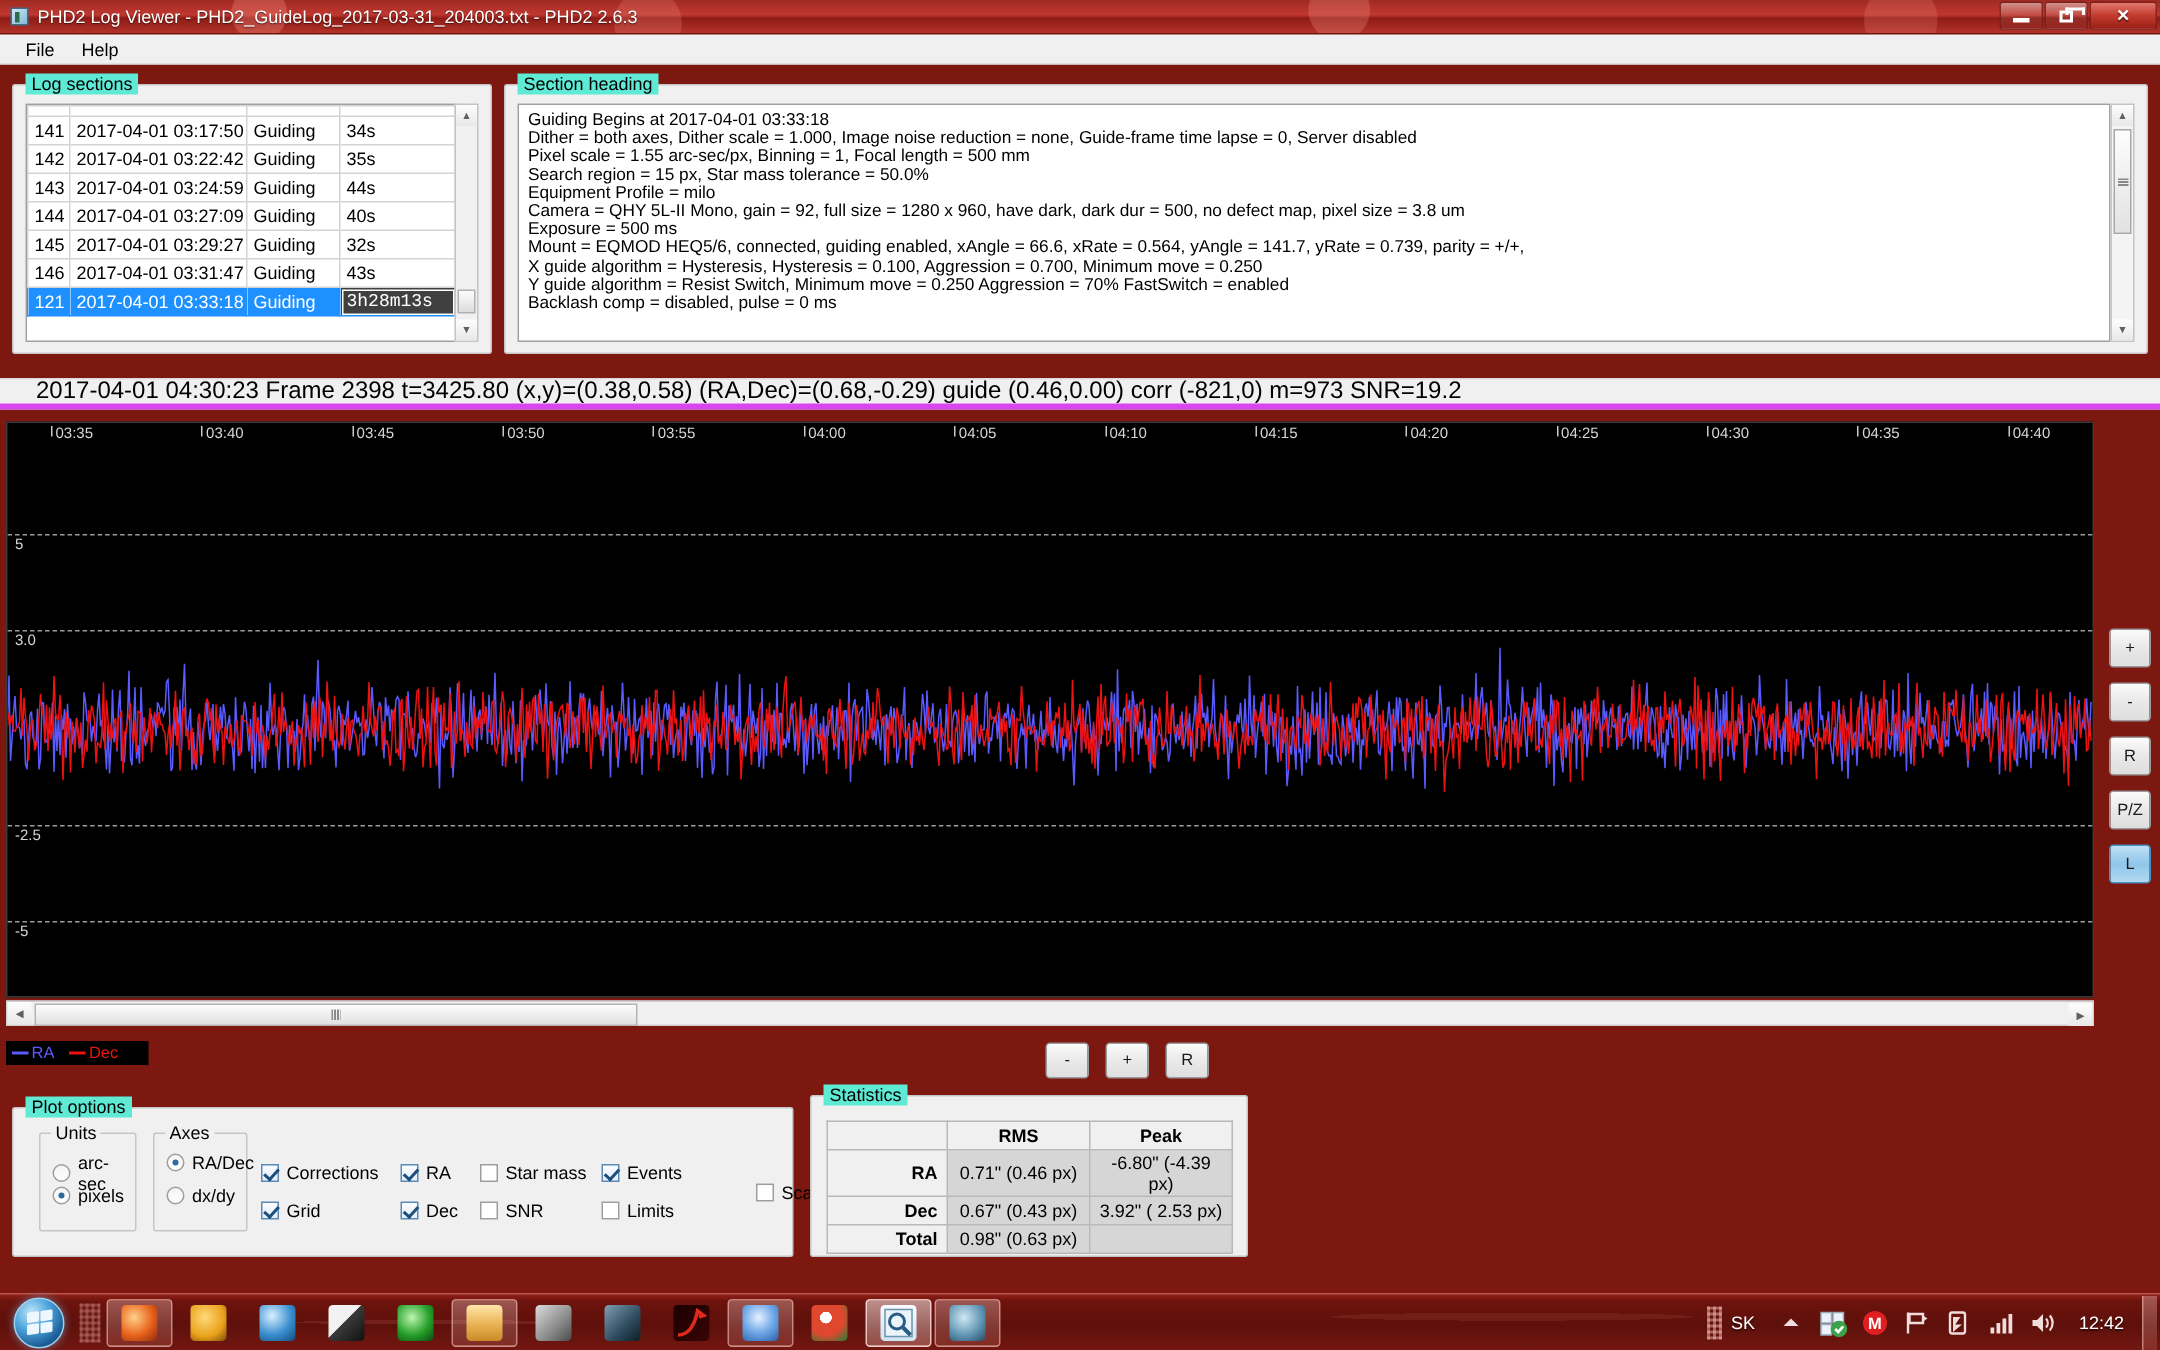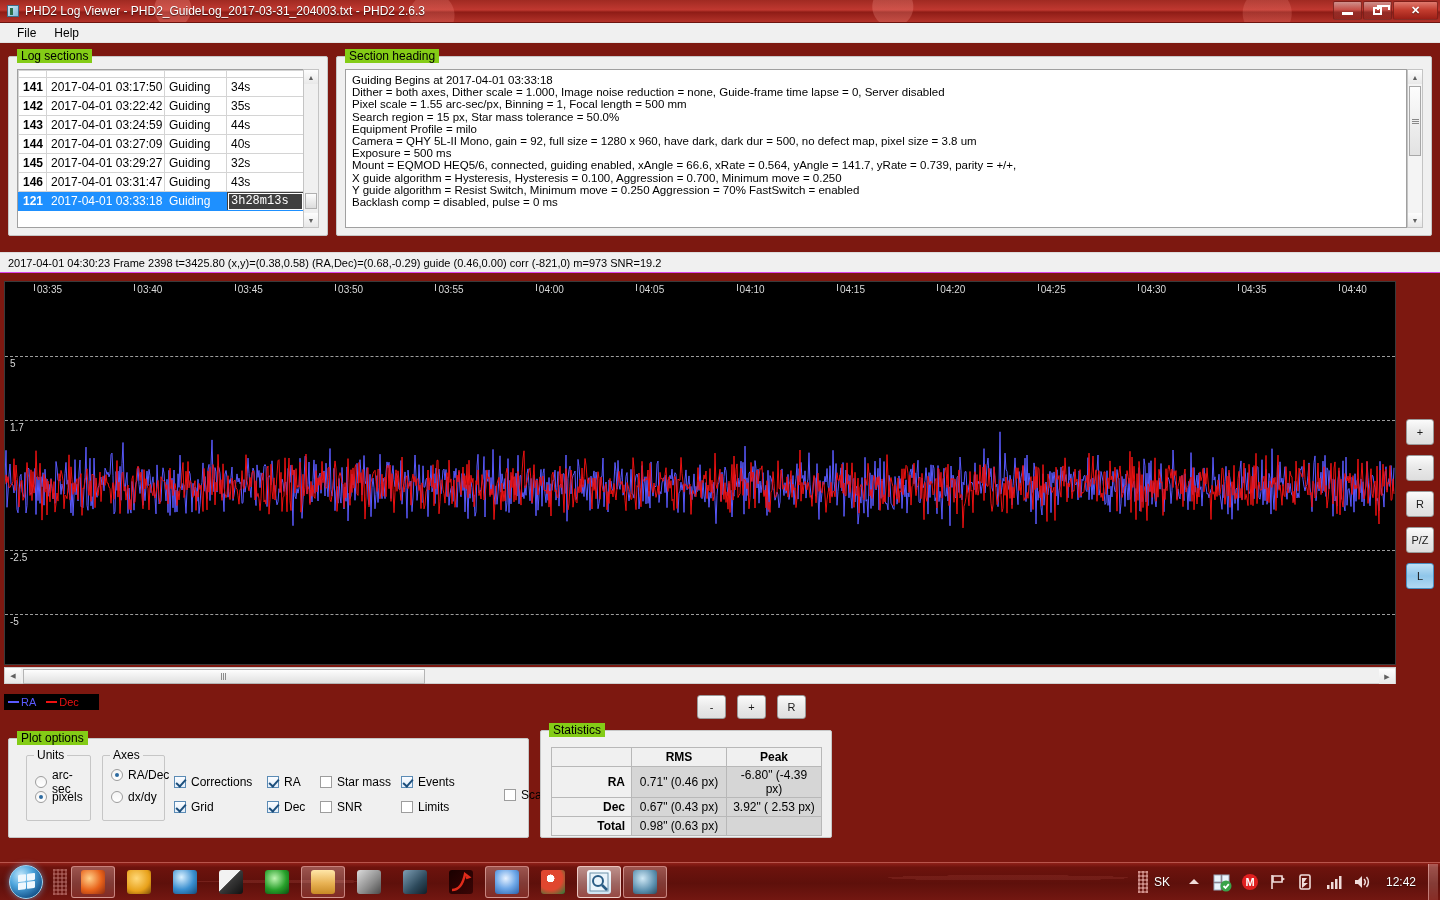--- a/index.html
+++ b/index.html
@@ -68,36 +68,36 @@
   #menubar{
     position:absolute; left:0; top:23px; width:1440px; height:20px;
     background:#f0f0f0; display:flex; align-items:center; padding-left:8px;
     border-bottom:1px solid #e2e2e2;
   }
   .menu-item{ padding:2px 9px; color:#000; font-size:12px; }
 
   
   .groupbox{ position:absolute; border:1px solid #c6c6c6; border-radius:2px; background:#f0f0f0; }
   .group-title{
-    position:absolute; top:-8px; left:8px; background:#84cc16; padding:0 4px;
+    position:absolute; top:-8px; left:8px; background:#5eead4; padding:0 4px;
     font-size:12px; color:#000;
   }
 
   
   #log-sections{ left:8px; top:56px; width:320px; height:180px; }
   #sections-table-wrap{
     position:absolute; left:8px; top:12px; width:288px; height:159px;
     border:1px solid #a0a0a0; background:#fff; overflow:hidden;
   }
   table.sect{ border-collapse:collapse; width:100%; table-layout:fixed; font-size:12px; }
   table.sect td{
     border:1px solid #d4d4d4; padding:1px 4px; height:19px; white-space:nowrap;
     overflow:hidden; color:#000;
   }
-  .c-idx{ width:28px; text-align:right;font-weight:bold; }
+  .c-idx{ width:28px; text-align:right; }
   .c-time{ width:118px; }
   .c-state{ width:62px; }
   .c-dur{ width:auto; }
   tr.sel td{ background:#1e90ff; color:#fff; border-color:#1e90ff; }
   tr.sel td.c-dur{ background:#404040; color:#fff; outline:1px solid #fff; outline-offset:-2px;font-family:Liberation Mono, monospace; }
   tr.partial td{ height:7px; padding:0; }
   #sections-scroll{
     position:absolute; right:8px; top:12px; width:16px; height:159px;
     background:#f0f0f0; border:1px solid #c4c4c4;
   }
@@ -128,22 +128,22 @@
     position:absolute; left:1px; top:16px; width:12px; height:70px;
     background:linear-gradient(to bottom,#fdfdfd,#e2e2e2); border:1px solid #a8a8a8;
     display:flex; align-items:center; justify-content:center;
   }
   #heading-thumb .grip{ width:7px; height:5px;
     background:repeating-linear-gradient(to bottom,#888 0 1px,transparent 1px 2px); }
 
   
   #status-line{
     position:absolute; left:0; top:252px; width:1440px; height:21px;
-    background:#f0f0f0; border-top:1px solid #dcdcdc; border-bottom:1px solid #d946ef;
-    display:flex; align-items:center; padding-left:8px; font-size:11px; color:#000;
+    background:#f0f0f0; border-top:1px solid #dcdcdc; border-bottom:4px solid #d946ef;
+    display:flex; align-items:center; padding-left:24px; font-size:16px; color:#000;
   }
 
   
   #chart-area{
     position:absolute; left:4px; top:281px; width:1392px; height:384px;
     background:#000; border:1px solid #3a3a3a; overflow:hidden;padding-left:44px;
   }
   #x-axis{ position:absolute; left:0; top:0; width:100%; height:22px; }
   .xtick{ position:absolute; top:2px; font-size:10px; color:#d8d8d8; white-space:nowrap; }
   .xtick i{
@@ -437,21 +437,21 @@
       <div class="xtick" style="left: 1236.46px;"><i></i>04:35</div>
       <div class="xtick" style="left: 1336.83px;"><i></i>04:40</div>
     </div>
   <div id="trace-canvas"><svg width="1390" height="362" viewBox="0 0 1390 362">
         <path d="M0 174.9L1 146.3L2 203.3L3 189.0L4 170.9L5 160.0L6 180.5L7 180.3L8 181.1L9 189.0L10 177.6L11 176.3L12 205.5L13 208.8L14 191.3L15 172.5L16 170.3L17 187.8L18 190.4L19 193.3L20 168.4L21 209.0L22 201.6L23 164.3L24 164.7L25 188.7L26 190.4L27 187.8L28 183.5L29 179.7L30 164.3L31 210.5L32 172.8L33 196.6L34 173.1L35 199.4L36 172.7L37 182.7L38 168.7L39 201.2L40 165.2L41 184.9L42 175.1L43 192.3L44 180.3L45 188.9L46 174.6L47 184.3L48 194.9L49 188.8L50 199.4L51 157.5L52 164.0L53 176.4L54 176.9L55 175.2L56 190.4L57 180.0L58 185.3L59 190.2L60 169.6L61 158.4L62 180.3L63 175.9L64 188.2L65 191.8L66 208.9L67 179.4L68 211.7L69 192.1L70 155.6L71 190.8L72 180.2L73 197.0L74 168.0L75 156.0L76 202.7L77 202.6L78 203.6L79 185.1L80 173.6L81 143.1L82 201.5L83 206.3L84 179.8L85 154.2L86 201.8L87 192.7L88 205.1L89 154.1L90 181.2L91 186.5L92 193.3L93 183.9L94 181.7L95 175.5L96 173.0L97 180.9L98 173.2L99 186.8L100 164.2L101 166.5L102 170.6L103 168.2L104 172.9L105 169.9L106 150.6L107 149.1L108 171.8L109 209.9L110 207.7L111 167.5L112 186.4L113 167.1L114 186.7L115 162.3L116 196.3L117 159.5L118 138.5L119 178.5L120 187.2L121 176.0L122 168.4L123 209.5L124 184.0L125 204.6L126 209.1L127 177.4L128 188.8L129 206.2L130 185.9L131 178.8L132 176.6L133 162.8L134 180.3L135 189.5L136 177.8L137 165.4L138 201.3L139 184.8L140 196.7L141 182.6L142 167.1L143 181.7L144 165.4L145 171.7L146 188.7L147 178.7L148 172.8L149 189.6L150 194.2L151 209.9L152 160.9L153 182.3L154 199.9L155 197.6L156 197.3L157 175.9L158 163.8L159 169.1L160 184.0L161 196.9L162 175.3L163 208.6L164 166.3L165 211.5L166 186.2L167 174.2L168 203.8L169 166.0L170 208.2L171 186.1L172 207.9L173 169.8L174 183.4L175 151.1L176 176.8L177 186.0L178 179.5L179 181.1L180 193.8L181 209.4L182 186.2L183 177.5L184 167.2L185 169.7L186 180.8L187 208.1L188 179.3L189 191.7L190 183.0L191 183.6L192 197.2L193 175.3L194 209.5L195 200.8L196 185.2L197 178.4L198 158.9L199 187.3L200 172.5L201 185.5L202 194.6L203 165.2L204 160.4L205 196.6L206 161.3L207 135.9L208 174.7L209 187.8L210 163.6L211 167.8L212 188.1L213 162.2L214 163.9L215 169.3L216 185.9L217 193.3L218 189.6L219 207.6L220 170.1L221 166.5L222 173.1L223 193.2L224 175.5L225 179.5L226 173.3L227 163.0L228 196.5L229 191.0L230 183.6L231 177.9L232 169.9L233 178.0L234 174.1L235 179.6L236 178.3L237 199.3L238 198.7L239 175.6L240 188.2L241 181.7L242 172.5L243 154.1L244 169.5L245 183.8L246 193.5L247 171.0L248 164.0L249 167.0L250 187.3L251 201.6L252 160.9L253 173.4L254 166.4L255 183.7L256 168.8L257 172.6L258 176.3L259 162.4L260 160.5L261 162.5L262 202.6L263 173.5L264 172.0L265 172.0L266 180.8L267 156.8L268 175.6L269 184.0L270 181.4L271 194.5L272 200.8L273 197.8L274 184.7L275 188.3L276 182.1L277 175.0L278 178.8L279 187.5L280 179.0L281 177.9L282 191.1L283 164.5L284 167.8L285 178.4L286 161.1L287 188.8L288 221.7L289 166.0L290 192.3L291 194.8L292 184.5L293 189.2L294 183.9L295 154.2L296 171.7L297 214.4L298 195.9L299 177.8L300 152.1L301 152.7L302 189.9L303 180.6L304 158.0L305 198.9L306 186.1L307 198.0L308 175.2L309 155.9L310 189.4L311 160.2L312 178.5L313 197.0L314 172.1L315 169.0L316 189.3L317 175.7L318 174.8L319 166.9L320 192.0L321 159.2L322 180.5L323 192.8L324 173.4L325 144.5L326 185.3L327 192.1L328 184.1L329 164.3L330 206.7L331 187.5L332 182.4L333 199.2L334 174.5L335 192.9L336 199.1L337 163.4L338 189.2L339 205.0L340 182.9L341 197.3L342 162.9L343 216.9L344 189.2L345 194.6L346 191.8L347 170.2L348 180.9L349 174.4L350 196.3L351 176.0L352 159.3L353 179.3L354 166.7L355 155.7L356 169.8L357 190.9L358 178.4L359 151.5L360 176.8L361 179.9L362 163.4L363 193.8L364 200.7L365 170.3L366 212.7L367 183.2L368 174.1L369 183.9L370 204.8L371 190.5L372 171.6L373 198.5L374 183.2L375 150.2L376 180.5L377 194.7L378 174.0L379 178.6L380 194.6L381 168.8L382 157.9L383 163.7L384 158.2L385 174.3L386 194.5L387 170.2L388 161.5L389 175.6L390 182.7L391 169.3L392 171.4L393 174.4L394 185.2L395 185.7L396 156.5L397 200.2L398 183.9L399 179.3L400 167.9L401 183.3L402 214.3L403 166.1L404 176.6L405 182.3L406 177.1L407 207.6L408 194.0L409 174.1L410 151.0L411 172.0L412 196.4L413 185.9L414 160.7L415 180.7L416 194.6L417 198.6L418 161.8L419 183.3L420 182.8L421 175.6L422 174.1L423 212.7L424 178.6L425 181.7L426 161.6L427 187.9L428 183.7L429 169.7L430 199.6L431 164.1L432 190.4L433 170.6L434 165.1L435 178.2L436 189.8L437 178.9L438 166.4L439 165.1L440 176.0L441 165.5L442 192.7L443 172.8L444 201.3L445 189.9L446 184.5L447 182.3L448 197.4L449 167.0L450 173.8L451 164.4L452 203.3L453 178.1L454 167.7L455 186.9L456 192.8L457 169.5L458 186.5L459 169.6L460 207.9L461 180.7L462 187.3L463 214.7L464 181.3L465 194.3L466 177.9L467 183.6L468 197.8L469 190.8L470 212.2L471 207.8L472 162.0L473 150.3L474 189.0L475 187.9L476 185.6L477 178.9L478 174.8L479 152.5L480 213.0L481 166.3L482 174.6L483 177.5L484 165.9L485 190.9L486 173.5L487 189.3L488 145.4L489 188.9L490 200.4L491 181.8L492 200.3L493 189.0L494 174.0L495 151.8L496 188.2L497 169.8L498 177.8L499 185.1L500 174.5L501 207.4L502 198.7L503 154.6L504 208.6L505 176.3L506 199.9L507 171.8L508 174.5L509 173.3L510 190.8L511 169.2L512 192.1L513 151.2L514 199.8L515 171.7L516 171.7L517 193.0L518 188.5L519 194.6L520 181.7L521 191.3L522 169.5L523 164.8L524 181.7L525 196.8L526 174.4L527 199.6L528 190.9L529 170.9L530 178.0L531 211.8L532 174.8L533 206.2L534 190.8L535 178.9L536 165.4L537 202.3L538 169.3L539 164.8L540 189.3L541 198.7L542 178.2L543 196.3L544 173.5L545 199.5L546 179.7L547 186.4L548 176.2L549 176.3L550 166.1L551 196.1L552 183.7L553 167.5L554 202.1L555 181.1L556 179.9L557 190.2L558 169.8L559 169.8L560 189.5L561 151.0L562 217.3L563 174.5L564 165.6L565 162.1L566 189.9L567 175.8L568 171.4L569 169.6L570 167.0L571 195.7L572 192.3L573 155.4L574 162.8L575 176.1L576 175.3L577 189.5L578 180.7L579 192.6L580 175.5L581 185.0L582 196.3L583 177.3L584 173.7L585 206.4L586 172.1L587 182.7L588 174.3L589 166.9L590 184.8L591 168.0L592 176.2L593 204.7L594 199.5L595 189.7L596 172.9L597 172.6L598 154.0L599 202.8L600 182.9L601 178.0L602 189.4L603 208.0L604 175.9L605 182.7L606 177.2L607 184.9L608 186.8L609 178.1L610 158.5L611 167.3L612 185.2L613 156.4L614 181.1L615 185.4L616 173.3L617 164.8L618 191.2L619 187.5L620 187.6L621 172.5L622 168.5L623 187.4L624 196.9L625 187.8L626 165.3L627 190.0L628 190.3L629 194.1L630 178.3L631 171.7L632 170.0L633 173.9L634 204.9L635 192.7L636 183.5L637 161.6L638 197.3L639 179.9L640 172.7L641 199.9L642 172.7L643 199.4L644 187.2L645 204.1L646 157.9L647 184.7L648 192.1L649 183.2L650 182.5L651 182.5L652 159.8L653 157.0L654 198.5L655 187.5L656 189.9L657 179.0L658 174.9L659 173.5L660 188.6L661 170.9L662 203.7L663 175.6L664 175.9L665 171.3L666 175.0L667 165.1L668 181.2L669 174.4L670 168.7L671 170.1L672 193.1L673 208.6L674 189.2L675 187.1L676 178.2L677 186.1L678 180.5L679 208.4L680 175.1L681 165.9L682 185.8L683 180.5L684 171.9L685 190.4L686 182.4L687 195.7L688 183.0L689 169.9L690 192.6L691 182.3L692 187.9L693 177.8L694 186.5L695 160.7L696 184.7L697 194.7L698 176.6L699 192.0L700 198.1L701 178.6L702 185.1L703 185.5L704 203.3L705 188.4L706 194.2L707 180.2L708 189.2L709 178.2L710 196.4L711 219.7L712 191.2L713 180.0L714 178.3L715 168.5L716 196.8L717 168.2L718 190.7L719 172.3L720 163.0L721 166.7L722 182.2L723 191.7L724 179.4L725 189.4L726 186.3L727 213.0L728 188.6L729 192.2L730 170.6L731 176.8L732 182.7L733 174.1L734 183.1L735 175.3L736 157.2L737 177.2L738 158.3L739 210.2L740 142.1L741 196.9L742 173.8L743 191.5L744 169.1L745 167.8L746 177.3L747 172.5L748 162.5L749 194.8L750 156.6L751 164.4L752 184.0L753 165.2L754 199.2L755 177.0L756 188.7L757 180.3L758 168.6L759 190.1L760 191.6L761 181.2L762 211.5L763 166.3L764 207.7L765 171.6L766 174.1L767 178.1L768 185.3L769 186.4L770 196.2L771 192.9L772 188.1L773 190.5L774 203.8L775 198.0L776 171.2L777 164.9L778 182.8L779 191.6L780 178.7L781 189.3L782 185.2L783 170.4L784 195.5L785 189.0L786 175.2L787 188.5L788 171.5L789 200.6L790 183.0L791 174.7L792 159.7L793 195.1L794 164.6L795 178.1L796 158.4L797 174.4L798 171.3L799 180.9L800 166.8L801 194.1L802 180.1L803 174.9L804 148.7L805 180.9L806 190.8L807 194.8L808 186.6L809 172.7L810 173.6L811 192.1L812 159.6L813 191.1L814 215.5L815 176.5L816 198.1L817 189.1L818 177.4L819 180.4L820 172.3L821 178.0L822 164.5L823 181.4L824 186.8L825 161.7L826 182.9L827 192.1L828 146.3L829 177.4L830 187.3L831 159.5L832 201.3L833 187.3L834 176.6L835 172.2L836 163.8L837 187.0L838 158.5L839 212.4L840 187.3L841 166.0L842 179.5L843 170.4L844 193.8L845 171.4L846 193.2L847 204.3L848 175.4L849 174.4L850 198.0L851 184.7L852 182.0L853 220.1L854 209.5L855 192.7L856 199.1L857 173.5L858 194.5L859 209.2L860 153.3L861 197.2L862 195.6L863 213.1L864 180.1L865 168.8L866 204.5L867 170.9L868 201.8L869 181.0L870 157.1L871 185.9L872 182.3L873 164.3L874 205.9L875 154.1L876 194.4L877 177.0L878 193.2L879 157.5L880 197.0L881 199.9L882 199.5L883 205.8L884 171.3L885 178.3L886 199.7L887 200.6L888 204.1L889 205.4L890 172.5L891 181.3L892 200.2L893 192.5L894 171.9L895 184.5L896 174.6L897 204.5L898 184.9L899 181.0L900 192.8L901 175.8L902 209.1L903 188.9L904 192.9L905 168.3L906 164.9L907 173.8L908 160.6L909 179.8L910 168.8L911 185.9L912 168.5L913 156.2L914 197.7L915 198.9L916 190.7L917 174.0L918 183.9L919 181.1L920 176.6L921 163.7L922 176.9L923 210.1L924 168.5L925 193.5L926 160.8L927 179.4L928 161.1L929 164.2L930 196.9L931 193.6L932 209.8L933 161.5L934 197.6L935 187.3L936 194.6L937 215.2L938 181.8L939 164.2L940 191.5L941 192.2L942 181.1L943 197.0L944 182.8L945 221.8L946 162.0L947 183.4L948 171.1L949 175.6L950 192.7L951 193.9L952 173.6L953 172.1L954 188.5L955 153.0L956 166.8L957 195.9L958 178.1L959 180.8L960 167.8L961 167.6L962 187.2L963 188.4L964 181.0L965 176.8L966 179.0L967 178.2L968 181.1L969 185.8L970 158.8L971 188.3L972 182.7L973 177.0L974 180.1L975 177.5L976 189.4L977 182.3L978 178.8L979 144.6L980 188.9L981 177.0L982 161.6L983 154.0L984 171.1L985 172.7L986 164.4L987 183.8L988 187.4L989 162.7L990 178.2L991 183.0L992 180.0L993 202.7L994 180.4L995 127.8L996 189.9L997 183.3L998 174.3L999 177.2L1000 149.1L1001 165.1L1002 167.5L1003 180.6L1004 185.6L1005 171.2L1006 177.4L1007 200.9L1008 181.5L1009 170.8L1010 153.9L1011 172.9L1012 187.9L1013 200.7L1014 167.5L1015 181.6L1016 173.2L1017 168.9L1018 162.4L1019 176.7L1020 154.1L1021 197.6L1022 151.0L1023 181.3L1024 169.1L1025 179.7L1026 207.9L1027 177.0L1028 188.6L1029 158.9L1030 166.5L1031 220.0L1032 174.2L1033 196.3L1034 187.5L1035 185.9L1036 203.5L1037 211.0L1038 169.8L1039 201.2L1040 186.4L1041 178.0L1042 190.4L1043 191.0L1044 180.9L1045 167.3L1046 208.6L1047 168.7L1048 178.9L1049 167.9L1050 177.1L1051 192.1L1052 165.7L1053 200.9L1054 186.6L1055 181.9L1056 163.1L1057 177.1L1058 166.7L1059 175.9L1060 177.5L1061 170.5L1062 181.4L1063 193.8L1064 162.7L1065 176.2L1066 169.9L1067 188.0L1068 173.0L1069 167.7L1070 179.8L1071 180.9L1072 177.8L1073 195.9L1074 166.9L1075 169.8L1076 193.4L1077 175.2L1078 176.7L1079 171.9L1080 171.5L1081 186.0L1082 187.7L1083 153.6L1084 195.8L1085 178.3L1086 175.3L1087 195.4L1088 173.9L1089 190.7L1090 177.4L1091 167.1L1092 166.1L1093 151.0L1094 191.2L1095 184.7L1096 167.5L1097 172.0L1098 177.6L1099 187.5L1100 200.5L1101 198.9L1102 166.7L1103 201.4L1104 191.0L1105 208.1L1106 182.2L1107 192.9L1108 167.3L1109 181.1L1110 187.5L1111 187.3L1112 165.5L1113 174.3L1114 174.2L1115 209.7L1116 199.2L1117 172.4L1118 188.8L1119 174.8L1120 202.5L1121 170.0L1122 183.4L1123 196.1L1124 174.2L1125 195.6L1126 192.5L1127 184.1L1128 180.1L1129 177.2L1130 197.6L1131 184.5L1132 189.6L1133 187.1L1134 163.6L1135 207.1L1136 181.5L1137 197.8L1138 188.9L1139 154.8L1140 161.8L1141 197.9L1142 169.2L1143 201.7L1144 158.8L1145 187.2L1146 156.7L1147 200.3L1148 183.1L1149 178.5L1150 195.6L1151 202.9L1152 188.3L1153 178.4L1154 173.9L1155 185.2L1156 159.5L1157 183.5L1158 191.5L1159 207.8L1160 186.2L1161 183.5L1162 183.0L1163 173.4L1164 175.6L1165 180.7L1166 199.6L1167 186.6L1168 146.0L1169 167.4L1170 176.5L1171 181.5L1172 194.8L1173 184.9L1174 192.4L1175 194.9L1176 174.2L1177 171.5L1178 186.2L1179 196.8L1180 169.7L1181 185.6L1182 184.5L1183 205.8L1184 177.2L1185 197.3L1186 148.6L1187 185.5L1188 190.7L1189 163.6L1190 188.2L1191 178.8L1192 171.1L1193 189.1L1194 168.9L1195 185.7L1196 182.7L1197 202.1L1198 182.7L1199 163.9L1200 177.1L1201 182.8L1202 190.1L1203 189.4L1204 193.9L1205 189.4L1206 185.3L1207 184.1L1208 153.3L1209 176.1L1210 172.8L1211 186.7L1212 181.6L1213 179.8L1214 170.2L1215 190.6L1216 197.0L1217 205.4L1218 180.7L1219 193.8L1220 177.4L1221 162.3L1222 190.1L1223 210.2L1224 168.8L1225 174.7L1226 184.5L1227 215.3L1228 186.7L1229 178.0L1230 199.5L1231 185.1L1232 184.2L1233 206.4L1234 181.0L1235 165.4L1236 156.9L1237 195.5L1238 172.6L1239 178.9L1240 164.2L1241 178.0L1242 186.3L1243 168.6L1244 189.7L1245 188.1L1246 185.2L1247 188.6L1248 163.2L1249 194.8L1250 170.2L1251 170.2L1252 162.4L1253 163.4L1254 193.6L1255 195.2L1256 187.5L1257 155.7L1258 200.8L1259 177.5L1260 196.7L1261 165.4L1262 200.3L1263 192.9L1264 169.4L1265 174.3L1266 210.1L1267 144.7L1268 190.1L1269 205.5L1270 180.6L1271 178.6L1272 193.9L1273 161.1L1274 184.9L1275 157.8L1276 178.4L1277 174.1L1278 182.2L1279 173.4L1280 162.7L1281 186.4L1282 195.3L1283 179.0L1284 188.7L1285 179.4L1286 187.6L1287 191.3L1288 191.5L1289 197.5L1290 177.1L1291 177.1L1292 194.0L1293 189.1L1294 193.7L1295 165.0L1296 165.7L1297 162.4L1298 175.6L1299 182.4L1300 186.9L1301 182.1L1302 180.7L1303 171.4L1304 158.9L1305 183.1L1306 190.8L1307 207.7L1308 179.6L1309 158.6L1310 151.9L1311 196.8L1312 185.4L1313 177.8L1314 187.0L1315 179.5L1316 168.2L1317 189.0L1318 157.1L1319 186.8L1320 151.3L1321 192.5L1322 163.8L1323 166.3L1324 184.8L1325 166.5L1326 175.4L1327 174.9L1328 212.3L1329 175.4L1330 197.0L1331 192.1L1332 202.0L1333 175.8L1334 166.7L1335 175.5L1336 195.4L1337 184.3L1338 156.8L1339 201.9L1340 206.9L1341 153.1L1342 201.3L1343 185.9L1344 184.5L1345 191.1L1346 202.5L1347 173.3L1348 176.3L1349 208.2L1350 169.7L1351 197.3L1352 176.8L1353 174.4L1354 182.1L1355 188.8L1356 174.9L1357 197.9L1358 177.7L1359 202.0L1360 186.7L1361 182.1L1362 157.9L1363 173.2L1364 190.1L1365 201.8L1366 185.9L1367 171.3L1368 172.1L1369 179.2L1370 183.8L1371 196.9L1372 194.0L1373 197.6L1374 206.6L1375 157.3L1376 183.3L1377 190.7L1378 189.8L1379 203.1L1380 172.3L1381 162.7L1382 185.8L1383 179.9L1384 174.5L1385 182.6L1386 161.5L1387 177.3L1388 186.8L1389 163.8" fill="none" stroke="#5a5aff" stroke-width="1"></path>
         <path d="M0 180.2L1 170.9L2 178.6L3 172.6L4 183.2L5 183.5L6 181.0L7 180.2L8 177.4L9 154.7L10 186.5L11 161.0L12 173.5L13 182.8L14 203.1L15 185.3L16 177.0L17 176.3L18 196.3L19 193.8L20 189.6L21 174.2L22 158.5L23 169.5L24 173.6L25 191.5L26 165.8L27 196.6L28 167.6L29 189.1L30 181.0L31 146.7L32 171.3L33 175.2L34 175.7L35 159.2L36 178.6L37 216.1L38 185.8L39 170.4L40 188.2L41 174.4L42 211.0L43 177.1L44 186.3L45 197.8L46 175.1L47 182.6L48 194.6L49 177.6L50 208.1L51 199.7L52 189.0L53 197.1L54 169.6L55 177.1L56 166.4L57 170.1L58 176.7L59 204.8L60 191.2L61 192.2L62 194.7L63 183.6L64 150.8L65 195.7L66 162.8L67 175.8L68 190.4L69 178.7L70 188.2L71 178.3L72 174.7L73 195.6L74 174.3L75 173.8L76 169.6L77 211.4L78 183.9L79 184.8L80 176.7L81 172.1L82 164.8L83 184.6L84 191.4L85 176.7L86 197.4L87 170.2L88 170.9L89 171.8L90 203.7L91 174.0L92 186.4L93 191.6L94 183.1L95 168.1L96 197.6L97 181.5L98 171.8L99 174.0L100 181.4L101 170.7L102 178.9L103 179.0L104 183.0L105 184.7L106 199.3L107 185.7L108 178.6L109 195.3L110 181.8L111 175.7L112 156.5L113 193.1L114 178.2L115 209.6L116 192.0L117 169.4L118 168.2L119 186.7L120 182.4L121 196.1L122 185.8L123 181.0L124 205.4L125 195.6L126 206.0L127 174.8L128 171.7L129 199.3L130 197.9L131 180.4L132 165.1L133 162.2L134 164.4L135 176.5L136 168.1L137 193.0L138 204.8L139 165.6L140 184.8L141 174.7L142 181.5L143 184.2L144 205.9L145 180.2L146 183.4L147 188.7L148 191.8L149 178.7L150 194.1L151 189.0L152 182.6L153 176.5L154 193.6L155 199.5L156 172.7L157 175.6L158 176.5L159 177.1L160 178.0L161 185.5L162 180.6L163 199.9L164 189.3L165 164.1L166 184.7L167 175.9L168 191.6L169 186.6L170 179.5L171 185.6L172 201.6L173 186.8L174 195.9L175 185.1L176 182.0L177 168.8L178 158.5L179 193.6L180 186.4L181 167.2L182 185.9L183 157.5L184 183.9L185 176.6L186 178.5L187 186.1L188 193.3L189 182.3L190 176.7L191 206.4L192 187.3L193 193.1L194 179.4L195 185.5L196 181.0L197 191.1L198 207.5L199 164.4L200 177.7L201 183.7L202 205.9L203 167.1L204 188.2L205 163.5L206 176.0L207 190.8L208 160.5L209 166.0L210 200.9L211 178.2L212 187.1L213 150.4L214 170.2L215 189.9L216 175.7L217 196.4L218 159.8L219 183.5L220 189.6L221 193.7L222 190.4L223 171.7L224 187.5L225 195.6L226 181.7L227 174.2L228 194.7L229 177.0L230 176.1L231 183.9L232 185.1L233 191.8L234 200.2L235 185.6L236 185.0L237 166.6L238 181.8L239 184.6L240 177.4L241 150.7L242 176.8L243 181.9L244 186.9L245 173.4L246 183.0L247 168.9L248 166.8L249 169.0L250 196.0L251 176.7L252 192.6L253 189.4L254 194.7L255 206.6L256 194.8L257 170.8L258 168.9L259 198.0L260 195.9L261 200.2L262 164.8L263 162.0L264 210.2L265 195.5L266 160.2L267 187.1L268 195.1L269 173.8L270 196.0L271 185.9L272 169.9L273 156.7L274 155.7L275 188.5L276 168.3L277 207.5L278 193.7L279 192.1L280 153.8L281 185.3L282 207.8L283 173.2L284 154.0L285 196.7L286 206.5L287 160.9L288 171.1L289 165.9L290 188.9L291 164.6L292 183.7L293 181.4L294 182.9L295 158.2L296 208.2L297 196.9L298 170.3L299 191.8L300 183.3L301 150.0L302 190.1L303 182.5L304 185.6L305 200.6L306 177.4L307 192.3L308 181.2L309 192.5L310 194.4L311 166.6L312 187.9L313 173.9L314 181.3L315 172.7L316 185.7L317 157.4L318 178.7L319 168.1L320 181.8L321 183.7L322 184.1L323 164.2L324 163.2L325 195.7L326 197.7L327 191.4L328 181.4L329 167.4L330 156.9L331 165.0L332 207.4L333 194.9L334 172.2L335 168.6L336 172.2L337 178.6L338 180.4L339 203.6L340 178.7L341 193.9L342 179.3L343 154.6L344 178.2L345 201.3L346 165.7L347 188.5L348 163.9L349 184.2L350 163.2L351 160.5L352 189.8L353 191.4L354 158.4L355 178.8L356 168.6L357 197.3L358 165.4L359 176.5L360 215.1L361 192.1L362 166.8L363 163.7L364 202.9L365 189.0L366 178.4L367 173.9L368 169.7L369 167.5L370 166.3L371 177.6L372 187.5L373 165.2L374 166.2L375 194.8L376 188.0L377 170.2L378 192.3L379 177.7L380 173.0L381 192.7L382 162.1L383 161.4L384 184.7L385 161.0L386 197.4L387 169.7L388 185.8L389 208.7L390 188.3L391 165.8L392 187.3L393 166.8L394 177.4L395 186.9L396 196.5L397 153.0L398 178.2L399 188.1L400 181.0L401 173.5L402 171.7L403 184.6L404 178.5L405 177.8L406 201.2L407 175.5L408 170.1L409 178.1L410 172.4L411 181.7L412 175.4L413 174.7L414 186.5L415 180.9L416 204.6L417 178.8L418 189.4L419 204.9L420 201.1L421 187.9L422 184.8L423 166.0L424 186.0L425 173.9L426 176.0L427 183.2L428 160.7L429 201.9L430 179.0L431 184.8L432 156.3L433 156.3L434 209.8L435 197.3L436 176.7L437 175.7L438 185.9L439 189.7L440 199.1L441 179.0L442 168.7L443 192.5L444 156.1L445 178.4L446 174.9L447 199.8L448 185.9L449 176.0L450 203.3L451 195.0L452 171.1L453 178.0L454 166.2L455 178.0L456 190.9L457 177.9L458 163.0L459 183.5L460 171.6L461 185.0L462 160.3L463 193.7L464 156.2L465 189.8L466 171.2L467 178.6L468 174.3L469 202.8L470 193.5L471 176.6L472 180.7L473 165.9L474 191.6L475 186.4L476 195.0L477 170.6L478 180.1L479 196.0L480 193.3L481 180.2L482 165.9L483 174.5L484 173.1L485 192.6L486 185.0L487 190.8L488 180.7L489 215.6L490 197.8L491 192.1L492 179.5L493 175.9L494 173.4L495 187.7L496 205.9L497 179.2L498 197.4L499 186.8L500 197.1L501 169.2L502 164.2L503 173.8L504 190.2L505 194.4L506 168.3L507 183.6L508 164.3L509 197.9L510 172.4L511 196.2L512 181.2L513 167.4L514 180.5L515 187.7L516 201.1L517 168.7L518 154.0L519 146.8L520 183.8L521 181.7L522 177.5L523 172.0L524 166.6L525 163.9L526 177.1L527 198.8L528 175.0L529 160.6L530 183.8L531 176.6L532 176.3L533 191.0L534 180.8L535 172.9L536 181.7L537 175.6L538 172.0L539 186.2L540 187.0L541 186.2L542 189.8L543 180.6L544 203.1L545 186.9L546 212.0L547 170.8L548 168.1L549 176.5L550 187.6L551 186.0L552 192.6L553 193.8L554 172.8L555 162.1L556 183.6L557 169.9L558 188.1L559 208.6L560 178.0L561 164.5L562 177.4L563 205.8L564 199.8L565 182.3L566 166.0L567 174.0L568 203.2L569 193.9L570 184.6L571 197.5L572 198.9L573 182.6L574 188.8L575 175.0L576 188.3L577 164.0L578 183.1L579 172.4L580 154.5L581 161.1L582 173.3L583 179.6L584 175.5L585 173.7L586 188.5L587 205.0L588 174.0L589 186.5L590 174.1L591 194.8L592 181.1L593 167.7L594 174.4L595 195.3L596 173.1L597 181.4L598 186.7L599 188.1L600 182.9L601 179.9L602 205.8L603 187.6L604 199.5L605 174.4L606 190.0L607 186.2L608 192.9L609 179.5L610 189.1L611 196.0L612 183.2L613 176.0L614 167.3L615 179.1L616 180.4L617 177.3L618 188.7L619 180.8L620 196.2L621 206.7L622 178.5L623 181.9L624 185.4L625 188.2L626 195.5L627 194.7L628 153.6L629 164.6L630 195.2L631 205.6L632 181.6L633 183.2L634 169.0L635 187.9L636 202.8L637 157.3L638 174.8L639 177.5L640 176.5L641 174.4L642 176.0L643 166.0L644 192.4L645 159.3L646 177.3L647 183.7L648 188.7L649 179.0L650 185.9L651 193.4L652 189.1L653 181.7L654 190.6L655 168.3L656 175.2L657 174.1L658 177.3L659 176.0L660 170.4L661 163.7L662 181.1L663 187.5L664 172.8L665 184.3L666 176.6L667 196.7L668 195.2L669 206.3L670 172.4L671 176.4L672 204.5L673 175.0L674 176.1L675 176.2L676 153.4L677 169.6L678 178.1L679 188.1L680 179.7L681 181.9L682 181.3L683 184.7L684 183.0L685 180.2L686 210.4L687 190.6L688 186.4L689 190.2L690 190.5L691 192.7L692 184.5L693 163.6L694 185.7L695 177.5L696 193.5L697 176.4L698 178.5L699 170.9L700 174.9L701 167.0L702 194.6L703 181.0L704 186.7L705 164.5L706 188.2L707 176.2L708 196.9L709 192.3L710 149.1L711 180.1L712 184.6L713 177.3L714 172.0L715 165.2L716 197.9L717 170.0L718 186.3L719 195.4L720 178.7L721 198.4L722 187.8L723 205.2L724 177.2L725 208.5L726 179.2L727 160.4L728 196.0L729 152.0L730 186.0L731 165.6L732 159.9L733 193.5L734 191.3L735 189.8L736 164.3L737 172.2L738 191.4L739 174.9L740 175.9L741 178.6L742 184.8L743 178.7L744 204.8L745 193.5L746 158.4L747 177.5L748 168.0L749 174.1L750 204.0L751 171.2L752 166.0L753 179.9L754 172.8L755 164.4L756 165.4L757 161.8L758 185.0L759 192.6L760 186.0L761 203.8L762 176.6L763 205.6L764 198.0L765 208.4L766 188.2L767 186.2L768 167.6L769 179.2L770 193.3L771 192.4L772 189.7L773 156.7L774 184.6L775 184.9L776 165.9L777 172.7L778 185.2L779 180.8L780 181.8L781 186.9L782 172.8L783 193.1L784 180.8L785 177.0L786 166.6L787 193.3L788 180.2L789 186.2L790 183.8L791 203.6L792 194.1L793 171.7L794 181.1L795 146.0L796 197.2L797 178.4L798 189.9L799 180.7L800 177.4L801 180.7L802 185.8L803 178.3L804 183.1L805 193.4L806 191.3L807 202.4L808 180.3L809 171.4L810 176.6L811 198.9L812 184.4L813 169.1L814 187.4L815 177.7L816 186.2L817 188.9L818 178.0L819 179.4L820 192.0L821 208.4L822 195.8L823 188.7L824 183.7L825 199.0L826 178.3L827 193.2L828 187.1L829 187.5L830 192.8L831 179.0L832 168.7L833 176.1L834 176.6L835 171.1L836 183.8L837 160.1L838 189.3L839 179.0L840 191.3L841 191.8L842 158.8L843 180.4L844 176.9L845 188.6L846 176.6L847 158.8L848 180.2L849 203.4L850 168.3L851 189.4L852 191.6L853 174.1L854 209.1L855 183.3L856 180.5L857 181.8L858 189.7L859 195.7L860 173.9L861 175.9L862 181.4L863 159.3L864 169.4L865 192.0L866 185.4L867 194.4L868 178.0L869 171.5L870 177.3L871 185.0L872 173.3L873 181.1L874 172.5L875 206.5L876 193.9L877 174.9L878 199.9L879 190.7L880 198.1L881 182.0L882 150.6L883 172.9L884 193.0L885 178.1L886 173.5L887 178.9L888 182.8L889 201.8L890 180.8L891 189.5L892 195.2L893 174.1L894 198.7L895 186.7L896 188.0L897 164.8L898 190.7L899 164.7L900 174.6L901 161.3L902 162.5L903 169.5L904 188.3L905 171.0L906 201.1L907 182.7L908 181.4L909 159.1L910 181.2L911 191.7L912 183.7L913 181.3L914 174.1L915 173.0L916 194.7L917 169.3L918 189.1L919 215.7L920 178.4L921 193.2L922 197.4L923 172.2L924 177.9L925 180.9L926 177.2L927 179.4L928 190.8L929 189.7L930 177.2L931 174.4L932 204.0L933 164.1L934 165.2L935 183.1L936 168.3L937 194.2L938 175.0L939 172.2L940 166.5L941 163.4L942 183.5L943 160.1L944 201.6L945 190.6L946 174.4L947 175.9L948 174.1L949 198.3L950 175.1L951 183.1L952 210.0L953 175.9L954 165.9L955 193.9L956 190.4L957 191.3L958 223.9L959 202.3L960 199.3L961 193.5L962 181.4L963 190.4L964 201.8L965 167.5L966 187.2L967 186.1L968 208.7L969 171.6L970 167.7L971 190.6L972 170.5L973 191.2L974 185.8L975 160.8L976 177.3L977 178.9L978 163.0L979 196.6L980 160.3L981 178.8L982 182.1L983 182.2L984 164.2L985 181.4L986 199.2L987 207.4L988 201.0L989 162.9L990 171.8L991 187.5L992 200.6L993 197.2L994 190.7L995 175.7L996 191.9L997 207.8L998 204.4L999 179.2L1000 191.3L1001 173.0L1002 209.2L1003 176.7L1004 177.6L1005 194.4L1006 175.2L1007 204.7L1008 183.2L1009 193.9L1010 179.2L1011 163.6L1012 174.5L1013 163.8L1014 186.6L1015 179.1L1016 191.0L1017 176.5L1018 161.3L1019 196.5L1020 193.7L1021 194.8L1022 188.4L1023 194.3L1024 181.2L1025 177.6L1026 172.6L1027 190.3L1028 205.5L1029 172.4L1030 185.7L1031 162.6L1032 183.9L1033 163.5L1034 164.9L1035 193.9L1036 181.7L1037 202.0L1038 160.6L1039 188.6L1040 179.6L1041 189.9L1042 217.5L1043 169.9L1044 175.7L1045 184.0L1046 183.0L1047 188.6L1048 186.6L1049 183.2L1050 216.5L1051 163.2L1052 173.5L1053 175.5L1054 171.5L1055 187.0L1056 193.2L1057 164.7L1058 161.9L1059 182.3L1060 153.8L1061 170.9L1062 197.9L1063 179.2L1064 183.1L1065 178.1L1066 174.3L1067 194.7L1068 186.5L1069 187.2L1070 165.1L1071 177.6L1072 175.2L1073 185.0L1074 193.6L1075 165.6L1076 192.0L1077 188.7L1078 188.9L1079 187.5L1080 177.3L1081 178.6L1082 171.2L1083 186.1L1084 149.1L1085 182.6L1086 179.6L1087 168.0L1088 152.0L1089 180.3L1090 174.7L1091 165.8L1092 197.3L1093 172.1L1094 166.7L1095 181.4L1096 193.4L1097 189.1L1098 197.0L1099 167.9L1100 168.0L1101 190.3L1102 177.3L1103 173.8L1104 184.8L1105 156.9L1106 175.9L1107 172.0L1108 178.0L1109 177.6L1110 163.2L1111 179.4L1112 207.2L1113 176.1L1114 168.9L1115 161.9L1116 175.0L1117 193.5L1118 189.9L1119 182.8L1120 182.0L1121 180.6L1122 166.6L1123 172.4L1124 179.6L1125 147.3L1126 208.5L1127 153.0L1128 183.4L1129 162.2L1130 184.4L1131 215.7L1132 169.6L1133 196.4L1134 157.4L1135 169.8L1136 207.6L1137 170.6L1138 203.6L1139 187.2L1140 182.4L1141 195.4L1142 216.6L1143 179.8L1144 182.8L1145 188.1L1146 176.3L1147 193.4L1148 176.6L1149 189.3L1150 153.8L1151 197.2L1152 176.4L1153 193.2L1154 165.3L1155 172.0L1156 178.8L1157 177.8L1158 211.5L1159 184.9L1160 195.5L1161 164.7L1162 186.7L1163 165.3L1164 161.2L1165 167.2L1166 174.3L1167 165.0L1168 183.6L1169 166.8L1170 171.6L1171 166.6L1172 196.3L1173 182.5L1174 178.7L1175 172.2L1176 189.9L1177 171.4L1178 202.7L1179 170.8L1180 165.0L1181 188.1L1182 183.4L1183 182.4L1184 179.1L1185 175.2L1186 173.0L1187 197.4L1188 163.6L1189 205.8L1190 181.6L1191 183.7L1192 200.0L1193 184.0L1194 193.1L1195 167.9L1196 176.7L1197 172.8L1198 164.5L1199 187.8L1200 169.4L1201 180.2L1202 163.8L1203 177.0L1204 187.9L1205 189.8L1206 215.5L1207 181.4L1208 190.2L1209 187.7L1210 195.9L1211 182.3L1212 192.5L1213 175.9L1214 191.2L1215 189.8L1216 183.3L1217 164.0L1218 164.6L1219 188.5L1220 200.3L1221 188.9L1222 172.1L1223 192.1L1224 166.1L1225 203.4L1226 185.0L1227 177.7L1228 191.2L1229 161.3L1230 195.4L1231 189.1L1232 194.5L1233 174.5L1234 167.3L1235 193.9L1236 184.4L1237 196.1L1238 177.1L1239 159.0L1240 195.6L1241 190.2L1242 194.8L1243 201.6L1244 160.3L1245 174.0L1246 200.7L1247 172.1L1248 201.7L1249 161.6L1250 184.5L1251 149.3L1252 199.7L1253 182.3L1254 177.9L1255 185.6L1256 186.2L1257 184.9L1258 173.9L1259 172.2L1260 185.0L1261 151.4L1262 197.2L1263 183.8L1264 198.6L1265 177.0L1266 180.4L1267 183.5L1268 174.0L1269 180.4L1270 173.3L1271 206.6L1272 170.2L1273 151.1L1274 186.3L1275 180.9L1276 190.0L1277 201.3L1278 180.4L1279 191.2L1280 192.7L1281 162.6L1282 184.5L1283 189.1L1284 182.5L1285 167.2L1286 172.0L1287 172.8L1288 198.8L1289 187.2L1290 200.5L1291 157.1L1292 175.9L1293 187.1L1294 164.1L1295 169.1L1296 169.2L1297 173.1L1298 172.8L1299 155.9L1300 175.5L1301 182.4L1302 184.9L1303 190.9L1304 160.1L1305 191.1L1306 188.5L1307 203.1L1308 177.2L1309 180.1L1310 194.0L1311 191.7L1312 177.4L1313 159.0L1314 184.8L1315 174.2L1316 190.6L1317 185.4L1318 182.2L1319 162.7L1320 188.1L1321 181.6L1322 204.1L1323 195.2L1324 183.5L1325 177.7L1326 159.2L1327 185.3L1328 200.0L1329 164.0L1330 157.9L1331 193.6L1332 209.8L1333 180.8L1334 163.8L1335 210.9L1336 175.1L1337 196.7L1338 203.0L1339 178.4L1340 169.5L1341 173.3L1342 176.9L1343 172.1L1344 179.0L1345 169.2L1346 179.6L1347 190.5L1348 171.6L1349 179.8L1350 185.1L1351 180.9L1352 184.4L1353 155.0L1354 195.4L1355 184.2L1356 174.7L1357 158.9L1358 177.4L1359 195.0L1360 190.0L1361 177.8L1362 157.0L1363 199.4L1364 188.0L1365 178.4L1366 164.7L1367 189.5L1368 193.7L1369 181.0L1370 177.1L1371 211.6L1372 162.1L1373 192.6L1374 220.0L1375 166.0L1376 190.7L1377 191.6L1378 160.2L1379 182.4L1380 167.7L1381 165.2L1382 188.2L1383 178.4L1384 180.0L1385 161.6L1386 196.4L1387 195.6L1388 174.8L1389 189.9" fill="none" stroke="#ee1111" stroke-width="1"></path>
       </svg></div>
 <div class="gridline" style="top: 73.7143px; border-top-color: rgb(184, 184, 184);"></div>
     <div class="ylab" style="top: 75.7143px;">5</div>
     <div class="gridline" style="top: 138.357px; border-top-color: rgb(184, 184, 184);"></div>
-    <div class="ylab" style="top: 140.357px;">1.7</div>
+    <div class="ylab" style="top: 140.357px;">3.0</div>
     <div class="gridline" style="top: 267.643px; border-top-color: rgb(184, 184, 184);"></div>
     <div class="ylab" style="top: 269.643px;">-2.5</div>
     <div class="gridline" style="top: 332.286px; border-top-color: rgb(184, 184, 184);"></div>
     <div class="ylab" style="top: 334.286px;">-5</div>
   </div>
 
 <div id="chart-hscroll">
   <div class="hsb-arrow">◀</div>
   <div id="chart-hthumb">
       <span class="grip"></span>

